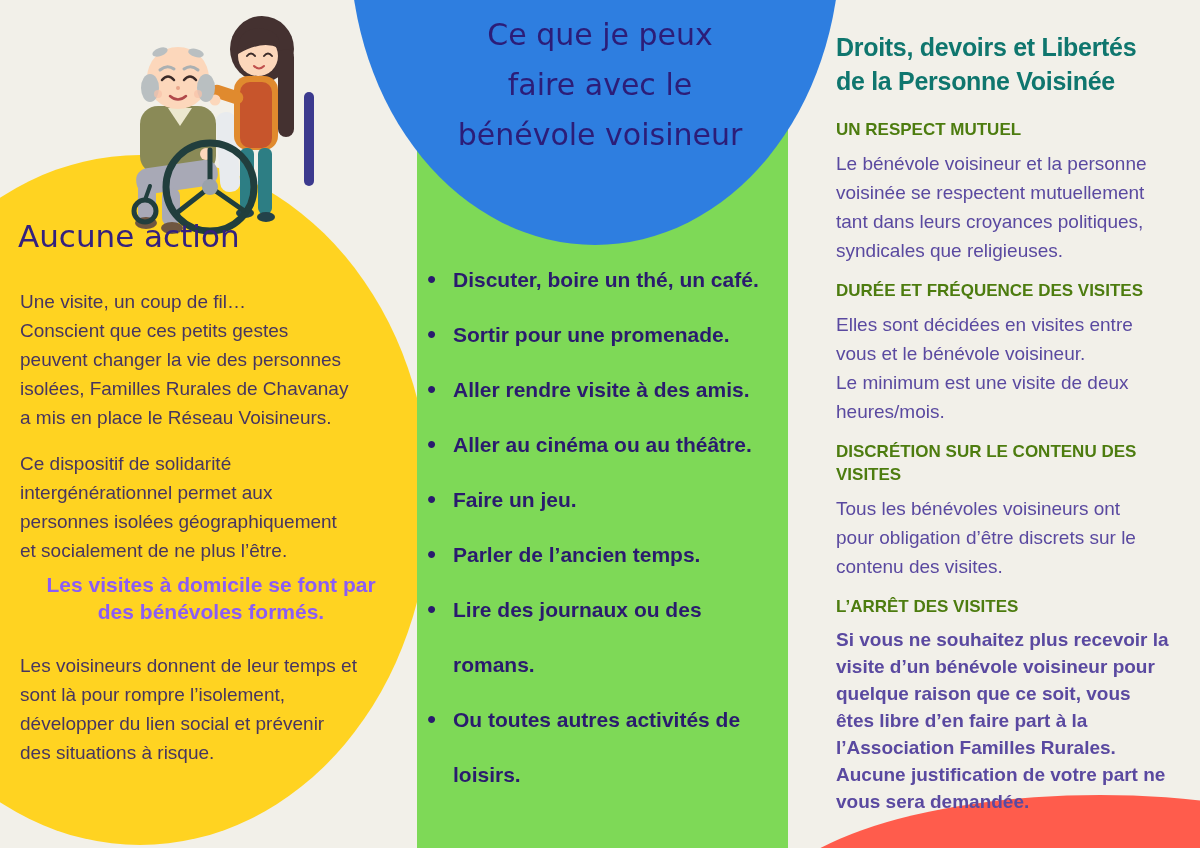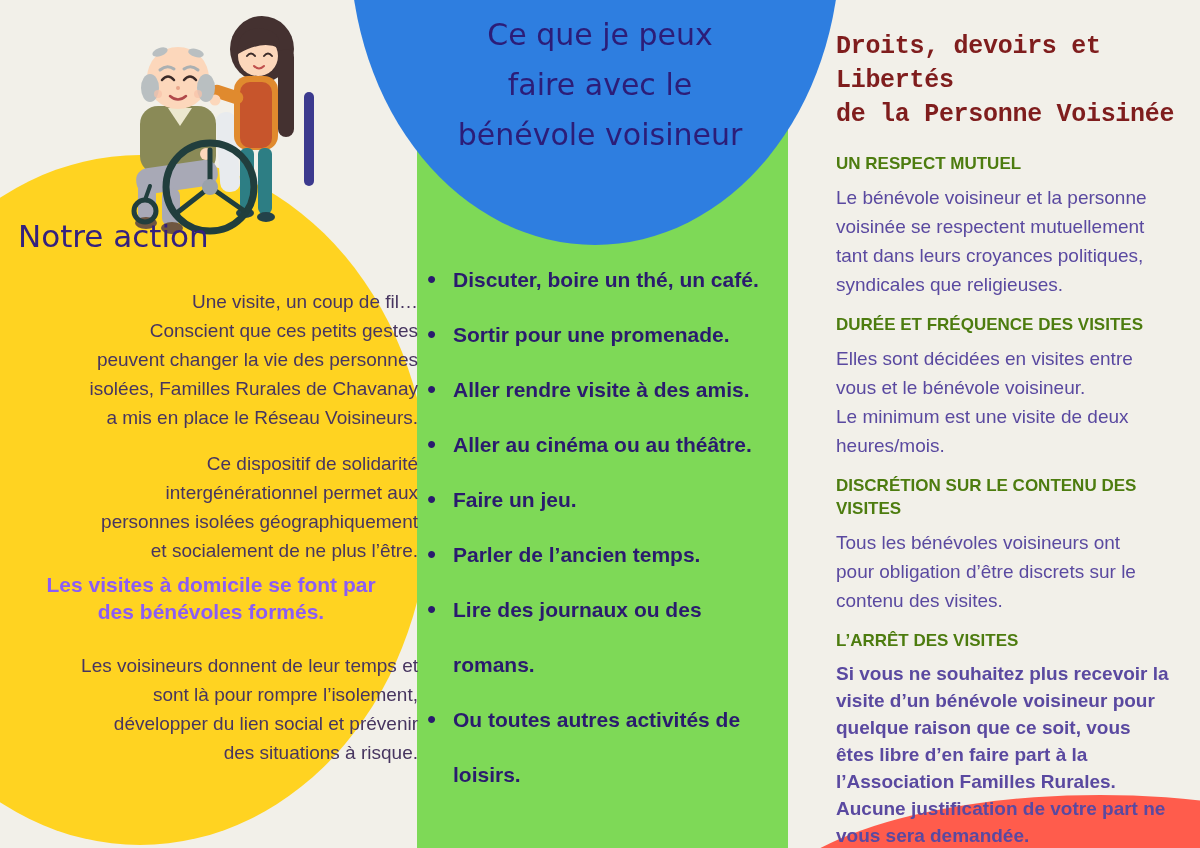--- a/index.html
+++ b/index.html
@@ -13,35 +13,35 @@
   .green-panel{left:417px;top:95px;width:371px;height:753px;background:#7ed957;z-index:1;}
   .blue-ellipse{left:350px;top:-355px;width:490px;height:600px;border-radius:50%;background:#2e7ee0;z-index:2;}
   .red-circle{left:763px;top:795px;width:674px;height:240px;border-radius:50%;background:#ff5c4c;z-index:1;}
   .purple-bar{left:304px;top:92px;width:10px;height:94px;border-radius:5px;background:#3c3a8e;z-index:1;}
   
   .illustration{position:absolute;left:82px;top:4px;z-index:3;}
   
   .txt{position:absolute;z-index:4;white-space:pre-line;}
   .display{font-family:"DejaVu Sans",sans-serif;font-weight:normal;}
   .left-title{left:18px;top:218px;font-size:31px;color:#34217e;}
-  .left-body{left:20px;width:398px;font-size:19px;line-height:29px;color:#473560;text-align:right;}
+  .left-body{left:20px;width:398px;font-size:19px;line-height:29px;color:#473560;}
   .p1{top:287px;}
   .p2{top:449px;}
   .left-callout{left:10px;top:571px;width:402px;text-align:center;
     font-size:21px;line-height:27px;font-weight:bold;color:#8b5cf6;}
   .p3{top:651px;}
   .middle-title{left:435px;top:10px;width:330px;text-align:center;
     font-size:30px;line-height:50px;color:#2c1d78;}
   .activity-list{left:427px;top:252px;width:352px;list-style:none;margin:0;padding:0;z-index:4;position:absolute;}
   .activity-list li{display:flex;gap:14px;align-items:flex-start;}
   .activity-list .bullet{flex:0 0 12px;line-height:55px;font-size:26px;color:#2a1b6e;}
   .activity-list .li-text{white-space:pre-line;font-weight:bold;font-size:21px;line-height:55px;color:#2a1b6e;}
   .right-col{left:836px;top:30px;width:362px;position:absolute;z-index:4;}
-  .right-title{font-family:Liberation Mono, monospace;font-weight:bold;
-    font-size:25px;line-height:34px;letter-spacing:-0.3px;color:#7f1d1d;white-space:pre-line;}
+  .right-title{font-family:Liberation Sans, sans-serif;font-weight:bold;
+    font-size:25px;line-height:34px;letter-spacing:-0.3px;color:#0f766e;white-space:pre-line;}
   .section-heading{margin-top:14px;font-weight:bold;font-size:17px;line-height:23px;
     color:#4d7c0f;white-space:pre-line;}
   .section-heading.first{margin-top:20px;}
   .section-body{margin-top:8px;font-size:19px;line-height:29px;color:#5a49a0;white-space:pre-line;}
   .section-body.tight{line-height:27px;font-weight:bold;}
 </style>
 </head>
 <body>
 
 <div class="page">
@@ -102,21 +102,21 @@
       <circle cx="128" cy="183" r="44" stroke-width="7"></circle>
       <line x1="128" y1="183" x2="128" y2="146" stroke-width="5"></line>
       <line x1="128" y1="183" x2="96" y2="208" stroke-width="5"></line>
       <line x1="128" y1="183" x2="161" y2="206" stroke-width="5"></line>
       <circle cx="128" cy="183" r="8" fill="#9aa2ab" stroke="none"></circle>
       <circle cx="63" cy="207" r="11" stroke-width="5"></circle>
       <line x1="63" y1="196" x2="68" y2="182" stroke-width="4"></line>
     </g>
   </svg>
 
-  <div class="txt display left-title">Notre action</div>
+  <div class="txt display left-title">Aucune action</div>
   <div class="txt left-body p1">Une visite, un coup de fil…
 Conscient que ces petits gestes
 peuvent changer la vie des personnes
 isolées, Familles Rurales de Chavanay
 a mis en place le Réseau Voisineurs.</div>
   <div class="txt left-body p2">Ce dispositif de solidarité
 intergénérationnel permet aux
 personnes isolées géographiquement
 et socialement de ne plus l’être.</div>
   <div class="txt left-callout">Les visites à domicile se font par

